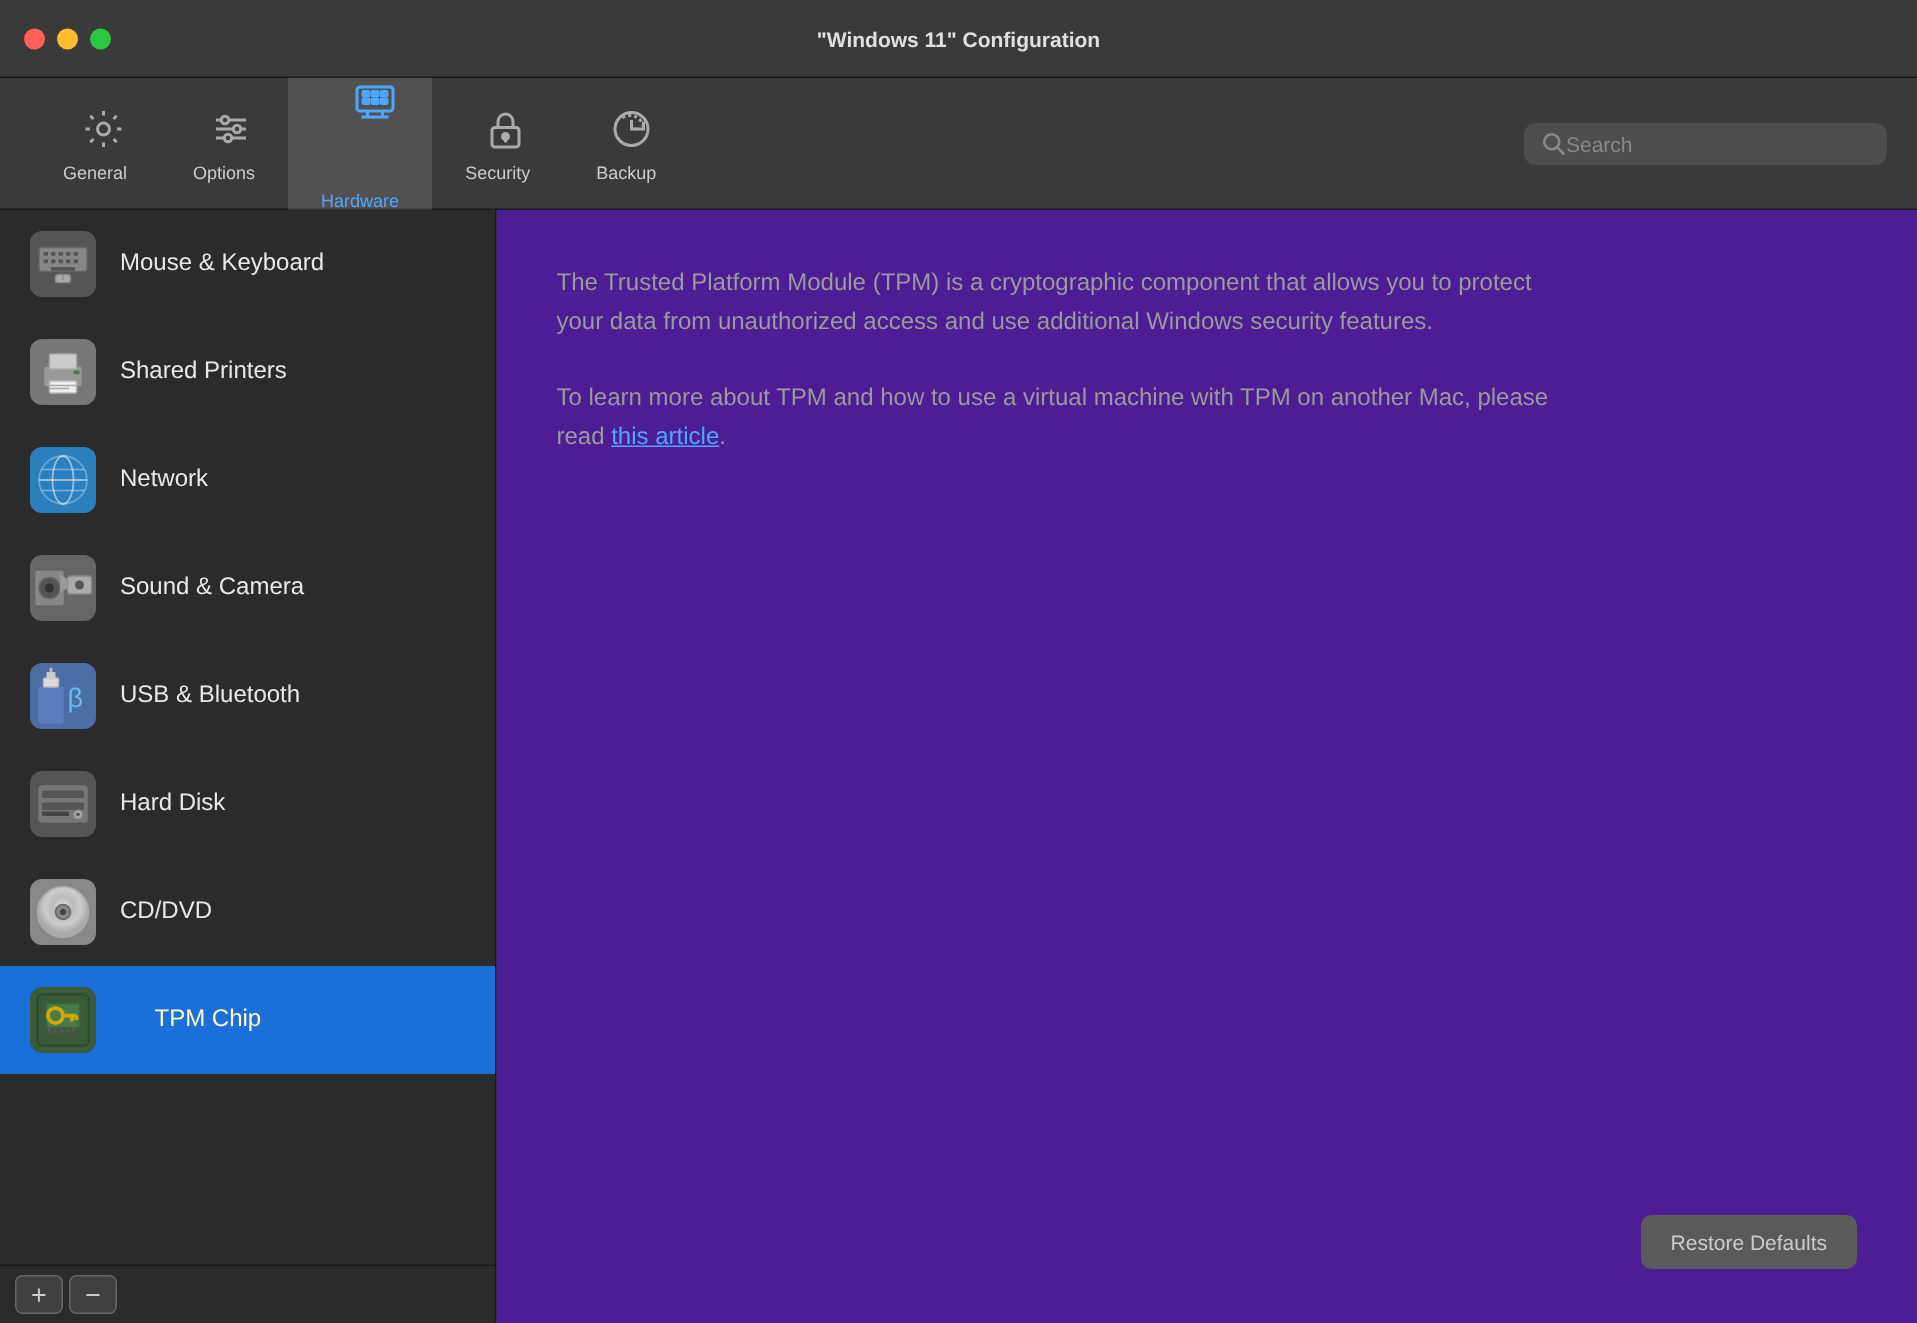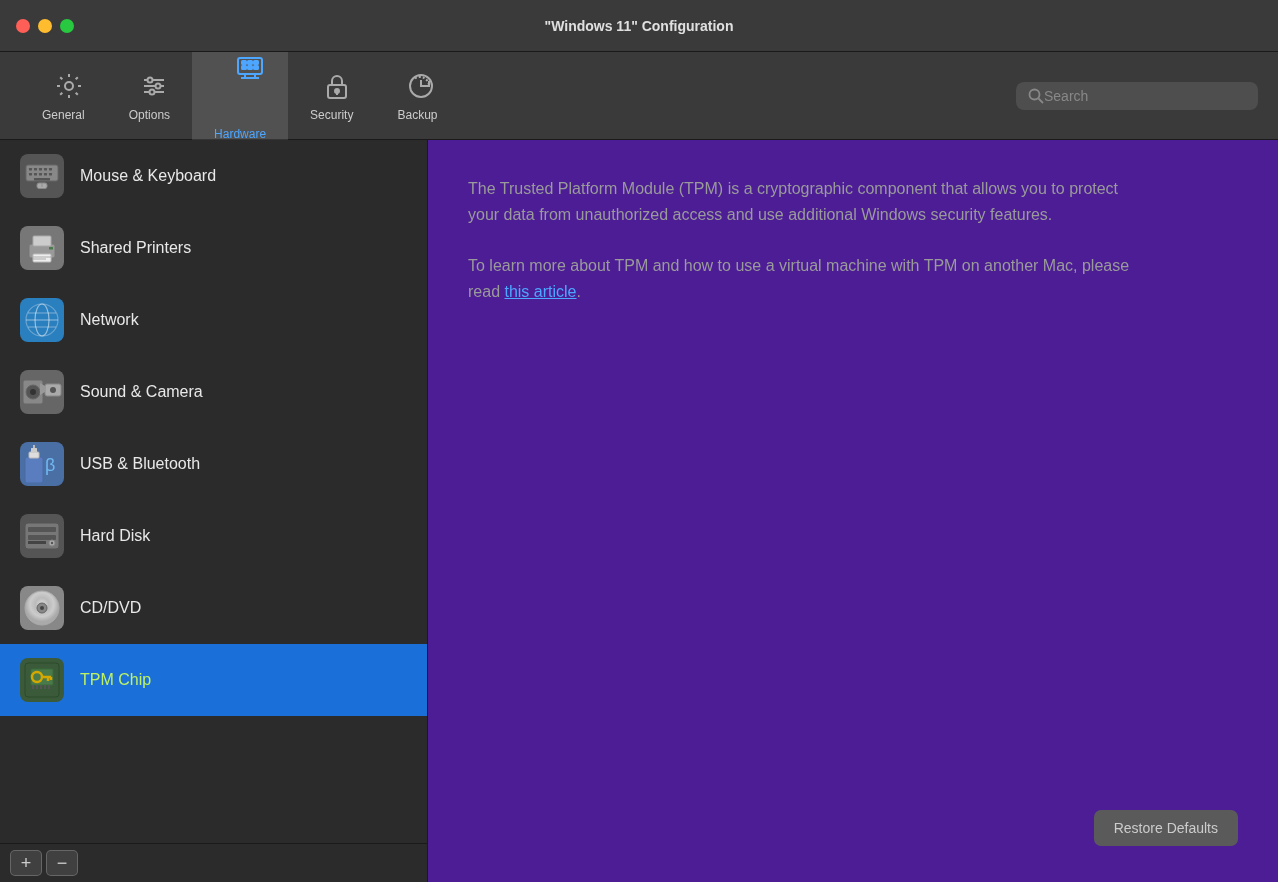--- a/index.html
+++ b/index.html
@@ -111,21 +111,21 @@
     .search-icon-svg { color: #888; flex-shrink: 0; }
 
     
     .main {
       display: flex;
       height: calc(882px - 52px - 88px);
     }
 
     
     .sidebar {
-      width: 428px;
+      width: 331px;
       background: #2b2b2b;
       border-right: 1px solid #1a1a1a;
       display: flex;
       flex-direction: column;
       overflow-y: auto;
       position: relative;
     }
     .sidebar-item {
       display: flex;
       align-items: center;
@@ -145,21 +145,21 @@
       align-items: center;
       justify-content: center;
       border-radius: 8px;
       overflow: hidden;
     }
     .sidebar-item .item-label {
       font-size: 16px;
       font-weight: 500;
       color: #e8e8e8;
     }
-    .sidebar-item.active .item-label { color: #bef264; }
+    .sidebar-item.active .item-label { color: #fef9c3; margin-left: 23px; }
 
     
     .sidebar-footer {
       margin-top: auto;
       display: flex;
       gap: 0;
       border-top: 1px solid #1a1a1a;
       padding: 6px 10px;
     }
     .sidebar-footer-btn {

